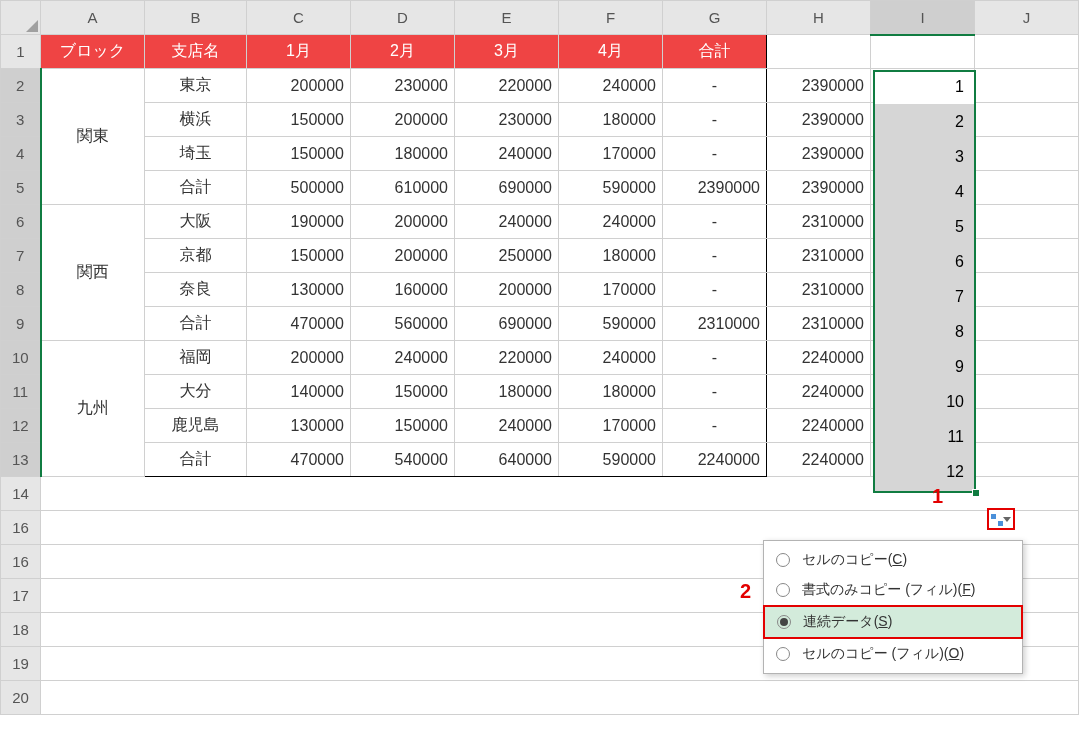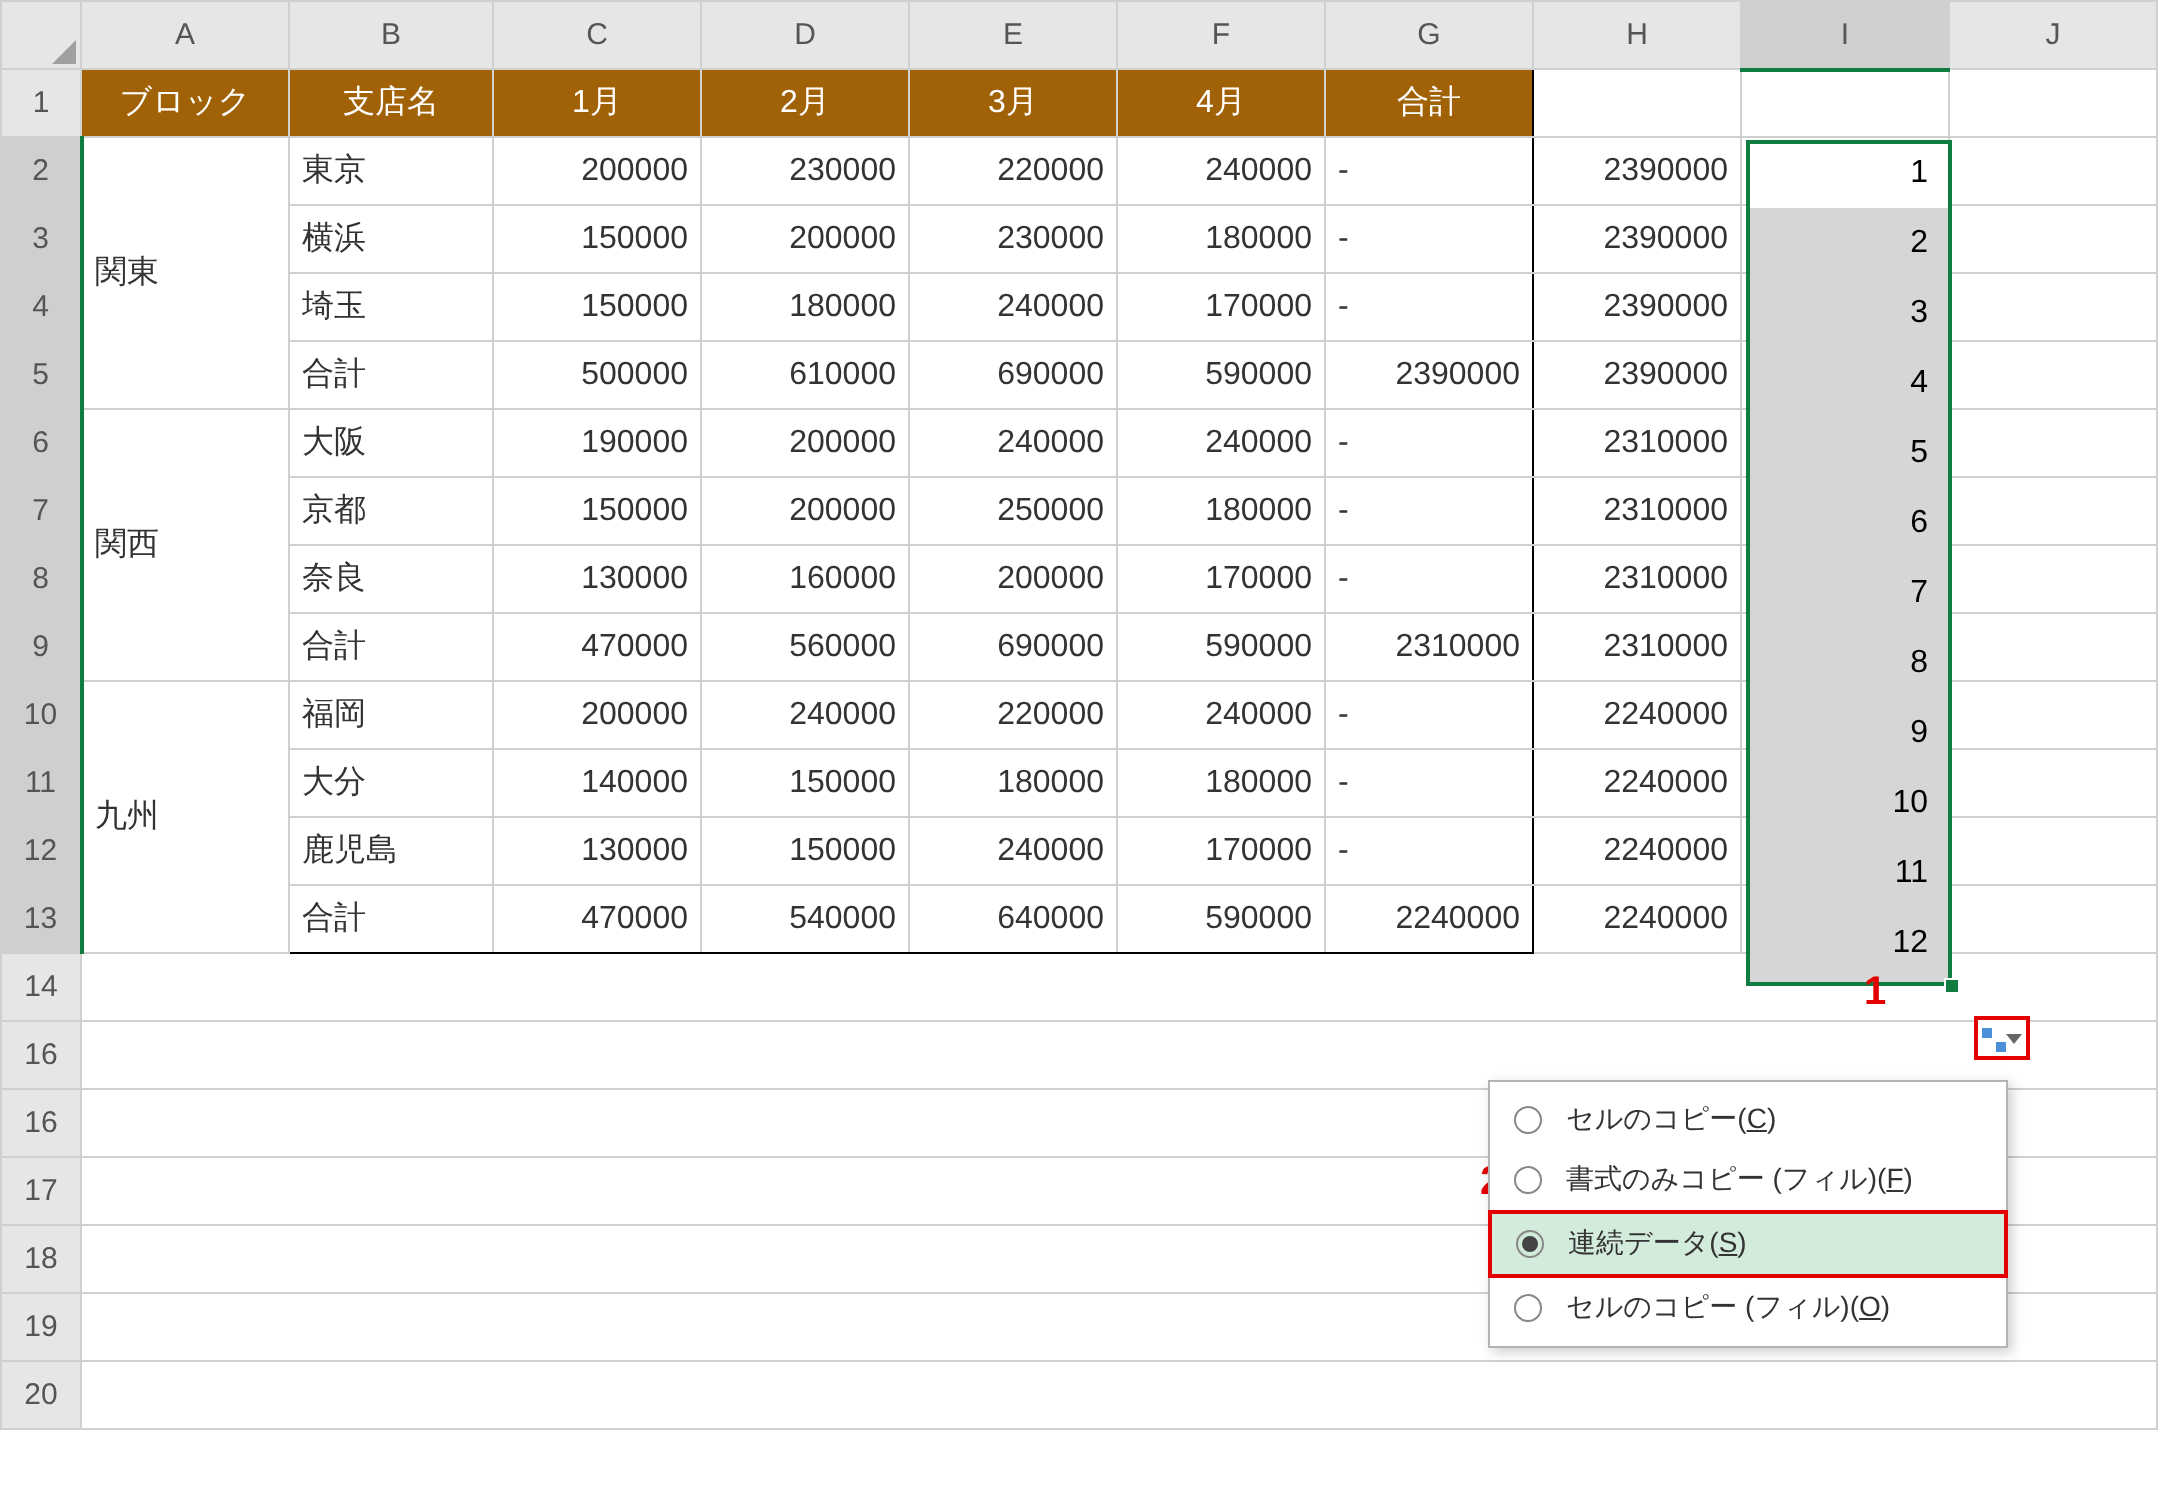--- a/index.html
+++ b/index.html
@@ -57,27 +57,27 @@
       width: 0; height: 0;
       border-style: solid;
       border-width: 0 0 12px 12px;
       border-color: transparent transparent #a0a0a0 transparent;
     }
     .wA { width: 104px; }
     .wB { width: 102px; }
     .wC,.wD,.wE,.wF,.wG,.wH,.wI,.wJ { width: 104px; }
 
     .hdrcell {
-      background: #a16207;
+      background: #ef4444;
       color: #fff;
       text-align: center;
       font-size: 17px;
     }
     .datacell { text-align: right; }
-    .center { text-align: left; }
+    .center { text-align: center; }
 
     
     .thk-t { border-top: 1.5px solid #000 !important; }
     .thk-b { border-bottom: 1.5px solid #000 !important; }
     .thk-l { border-left: 1.5px solid #000 !important; }
     .thk-r { border-right: 1.5px solid #000 !important; }
     .sep-t { border-top: 1.5px solid #000 !important; }
 
     
     .selbox {
@@ -420,21 +420,21 @@
 
 <div class="anno" style="left:932px;top:485px;">1</div>
 
 <div class="autofill-btn" style="left:987px;top:508px;">
   <span class="afb-icon"></span>
   <span class="afb-arrow"></span>
 </div>
 
 <div class="anno" style="left:740px;top:580px;">2</div>
 
-<div class="ctxmenu" style="left:744px;top:540px;">
+<div class="ctxmenu" style="left:763px;top:540px;">
   <div class="ctxitem">
     <span class="radio"></span>
     <span><span>セルのコピー(</span><span class="underline">C</span><span>)</span></span>
   </div>
   <div class="ctxitem">
     <span class="radio"></span>
     <span><span>書式のみコピー (フィル)(</span><span class="underline">F</span><span>)</span></span>
   </div>
   <div class="ctxitem selected-item">
     <span class="radio filled"></span>

